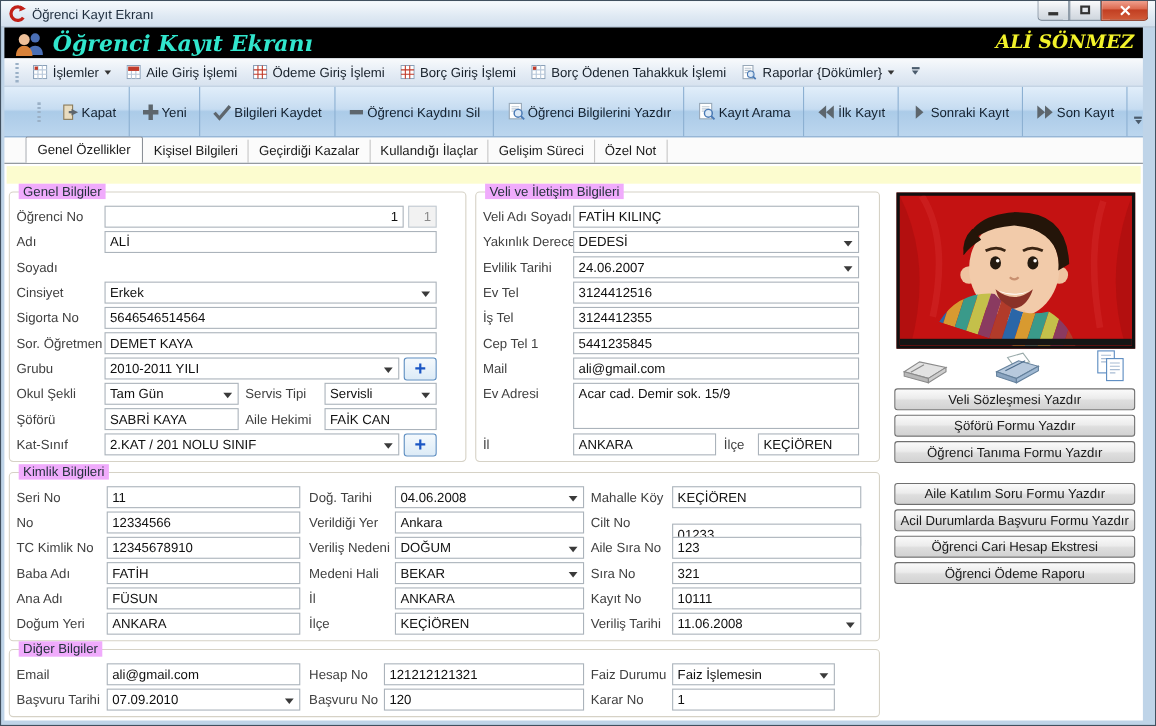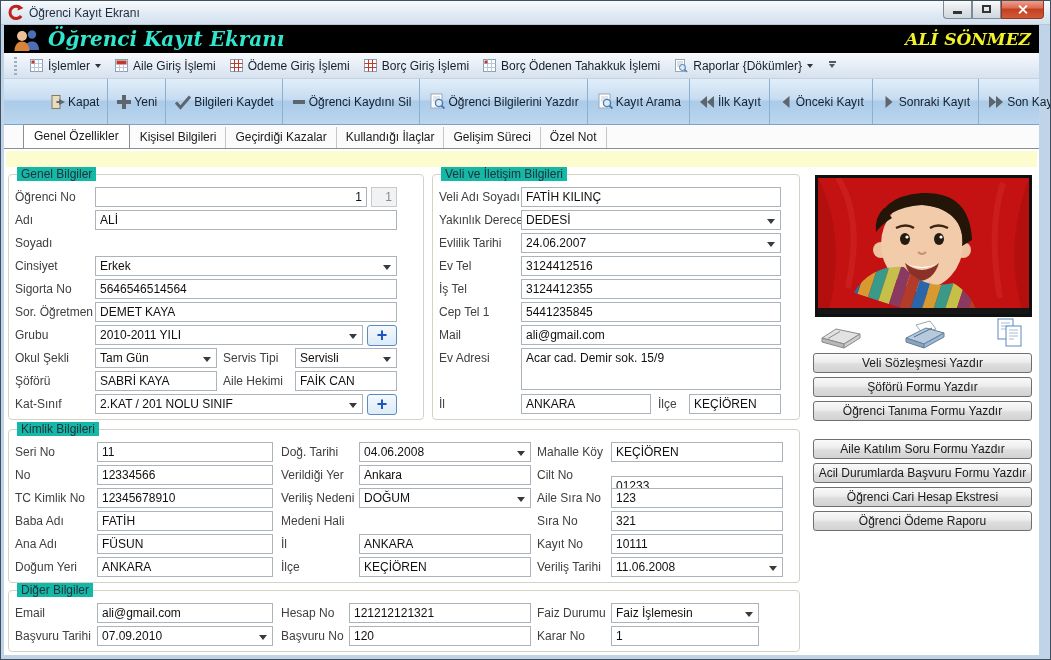--- a/index.html
+++ b/index.html
@@ -49,21 +49,21 @@
   .tbtn svg{display:block;}
   .tb-ovf{width:14px;display:flex;flex-direction:column;align-items:center;justify-content:flex-end;padding-bottom:4px;gap:1px;}
   
   .tabstrip{position:absolute;left:3px;top:124px;width:1035px;height:23px;background:#fbfbfb;display:flex;align-items:flex-end;padding-left:19px;}
   .tab{font-size:12px;color:#1a1a1a;padding:3px 9px 4px;border-right:1px solid #c6c6c6;white-space:nowrap;}
   .tab.active{background:#fff;border:1px solid #8a8f96;border-bottom:none;border-radius:2px 2px 0 0;padding:4px 10px 5px;margin-right:1px;position:relative;z-index:2;}
   
   .content{position:absolute;left:3px;top:147px;width:1035px;height:507px;background:#fff;border-top:1px solid #8a8f96;}
   .ystrip{position:absolute;left:2px;top:2px;width:1031px;height:16px;background:#fcfccf;}
   .grp{position:absolute;border:1px solid #d6d2c6;border-radius:4px;}
-  .grp-title{position:absolute;top:-8px;left:8px;background:#14b8a6;padding:0 4px;font-size:12px;color:#24303c;}
+  .grp-title{position:absolute;top:-8px;left:8px;background:#f0abfc;padding:0 4px;font-size:12px;color:#24303c;}
   .flbl{position:absolute;left:6px;font-size:12px;color:#404040;white-space:nowrap;}
   .fin{position:absolute;height:20px;border:1px solid #abb3bb;background:#fff;font:12px "Liberation Sans",sans-serif;color:#101010;padding:0 4px;}
   .fin.aux{background:#f2f2f2;color:#8a8a8a;border-color:#c2cad2;text-align:right;}
   .fcombo{position:absolute;height:20px;border:1px solid #abb3bb;background:#fff;display:flex;align-items:center;
           font-size:12px;color:#101010;padding:0 18px 0 4px;overflow:hidden;white-space:nowrap;}
   .fcombo::after{content:"";position:absolute;right:5px;top:8px;border:4px solid transparent;border-top:5px solid #3a3a3a;}
   .farea{position:absolute;border:1px solid #abb3bb;background:#fff;font:12px "Liberation Sans",sans-serif;color:#101010;padding:2px 4px;resize:none;}
   .plusbtn{position:absolute;width:30px;height:21px;border:1px solid #5a8cc0;border-radius:3px;
            background:linear-gradient(#f4f9fd,#dcebf7);display:flex;align-items:center;justify-content:center;}
   .plusbtn::before{content:"+";font-size:18px;font-weight:bold;color:#1b56c4;line-height:16px;margin-top:-2px;}
@@ -211,26 +211,20 @@
           <path d="M13.6 12.6L16.5 15.5" stroke="#4a7ab5" stroke-width="1.8"></path>
         </svg>
       <span class="lbl">Kayıt Arama</span>
     </div>
     <div class="tbtn">
       <svg width="18" height="16" viewBox="0 0 18 16">
           <polygon points="9,2 2,8 9,14" fill="#5d666d"></polygon>
           <polygon points="16,2 9,8 16,14" fill="#5d666d"></polygon>
         </svg>
       <span class="lbl">İlk Kayıt</span>
-    </div>
-    <div class="tbtn">
-      <svg width="16" height="16" viewBox="0 0 16 16">
-          <polygon points="11.5,2 4.5,8 11.5,14" fill="#5d666d"></polygon>
-        </svg>
-      <span class="lbl">Önceki Kayıt</span>
     </div>
     <div class="tbtn">
       <svg width="16" height="16" viewBox="0 0 16 16">
           <polygon points="4.5,2 11.5,8 4.5,14" fill="#5d666d"></polygon>
         </svg>
       <span class="lbl">Sonraki Kayıt</span>
     </div>
     <div class="tbtn">
       <svg width="18" height="16" viewBox="0 0 18 16">
           <polygon points="2,2 9,8 2,14" fill="#5d666d"></polygon>
@@ -418,20 +412,23 @@
       <div class="fcombo" style="top:12px;left:350px;width:172px">
           <span>04.06.2008</span>
         </div>
       <label class="flbl" style="top:38px;left:272px">Verildiği Yer</label>
       <input class="fin" style="top: 35px; left: 350px; width: 172px;" value="Ankara">
       <label class="flbl" style="top:61px;left:272px">Veriliş Nedeni</label>
       <div class="fcombo" style="top:58px;left:350px;width:172px">
           <span>DOĞUM</span>
         </div>
       <label class="flbl" style="top:84px;left:272px">Medeni Hali</label>
+      <div class="fcombo" style="top:81px;left:350px;width:172px">
+          <span>BEKAR</span>
+        </div>
       <label class="flbl" style="top:107px;left:272px">İl</label>
       <input class="fin" style="top: 104px; left: 350px; width: 172px;" value="ANKARA">
       <label class="flbl" style="top:130px;left:272px">İlçe</label>
       <input class="fin" style="top: 127px; left: 350px; width: 172px;" value="KEÇİÖREN">
 
       <label class="flbl" style="top:15px;left:528px">Mahalle Köy</label>
       <input class="fin" style="top: 12px; left: 602px; width: 172px;" value="KEÇİÖREN">
       <label class="flbl" style="top:38px;left:528px">Cilt No</label>
       <input class="fin" style="top: 35px; left: 602px; width: 172px; margin-top: 11px;" value="01233">
       <label class="flbl" style="top:61px;left:528px">Aile Sıra No</label>

